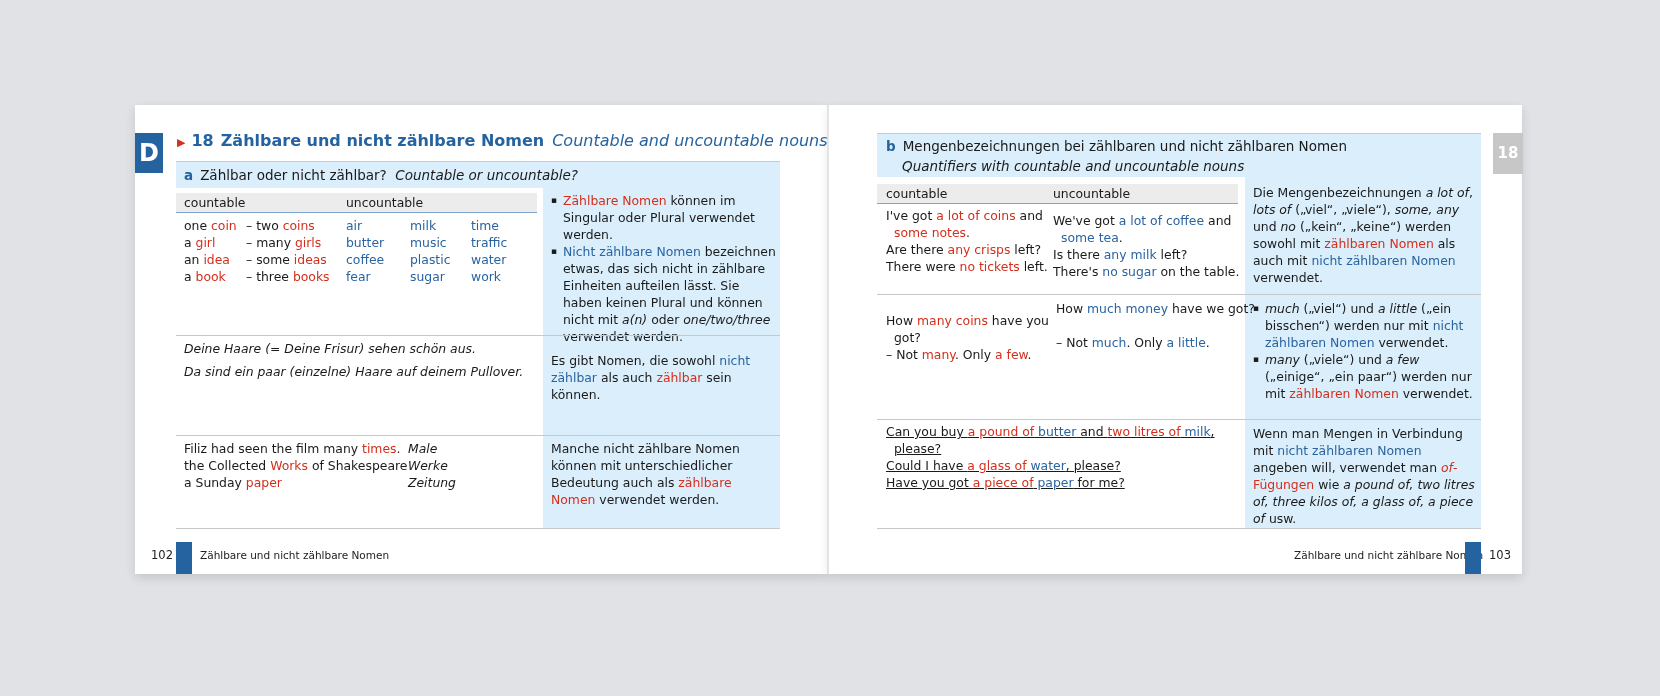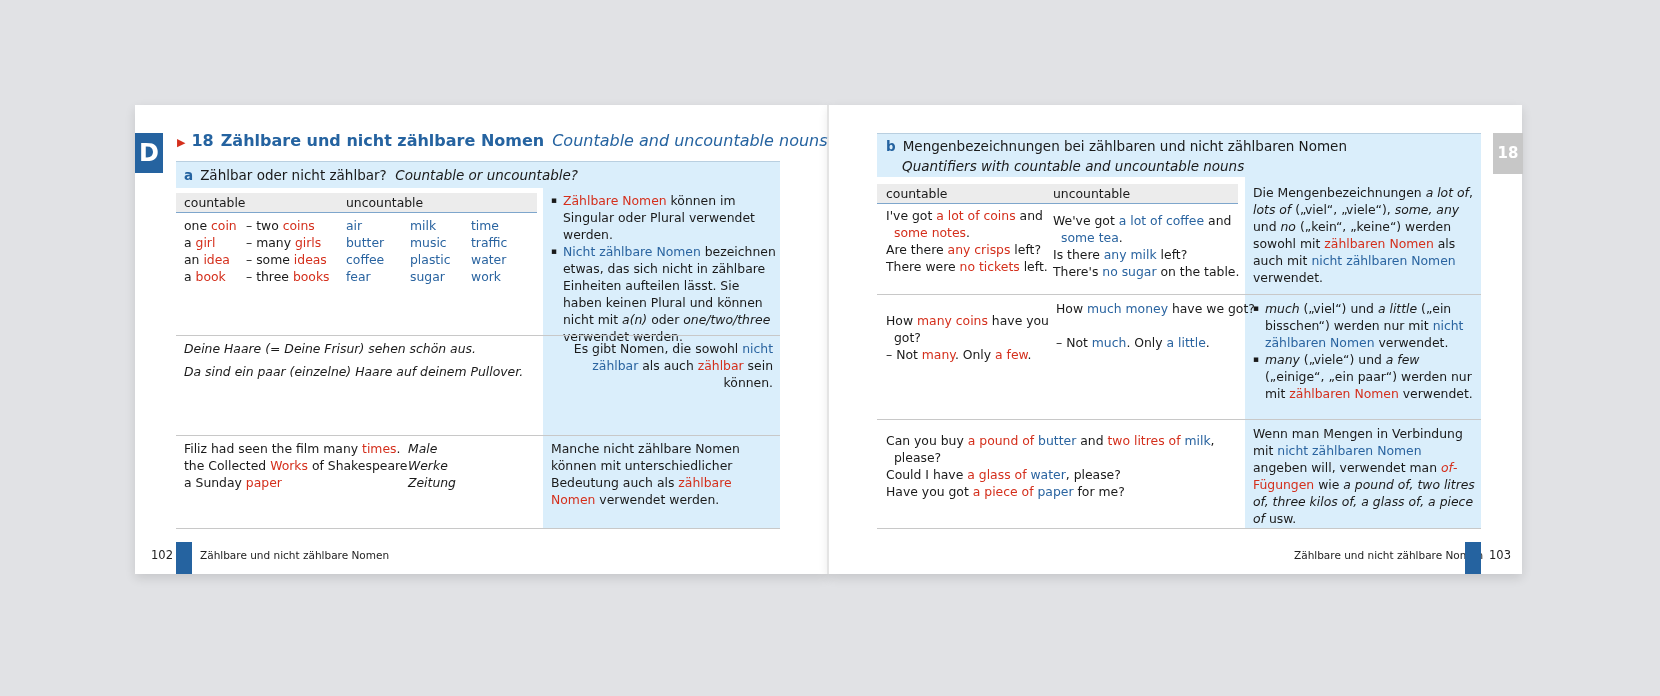--- a/index.html
+++ b/index.html
@@ -100,21 +100,21 @@
   </ul>
 </div>
 
 <div class="hline" style="left:176px;top:335px;width:604px;"></div>
 
 <div class="abs txt" style="left:184px;top:340px;width:350px;">
   <div class="i nowrap">Deine Haare (= Deine Frisur) sehen schön aus.</div>
   <div style="height:6px"></div>
   <div class="i nowrap">Da sind ein paar (einzelne) Haare auf deinem Pullover.</div>
 </div>
-<div class="abs txt" style="left:551px;top:340px;width:222px;text-align:right;">
+<div class="abs txt" style="left:551px;top:352px;width:222px;">
   <span>Es gibt Nomen, die sowohl </span><span class="blue">nicht zählbar</span><span> als auch </span><span class="red">zählbar</span><span> sein können.</span>
 </div>
 
 <div class="hline" style="left:176px;top:435px;width:604px;"></div>
 
 <div class="abs txt" style="left:184px;top:440px;">
   <div><span>Filiz had seen the film many </span><span class="red">times</span><span>.</span></div>
   <div><span>the Collected </span><span class="red">Works</span><span> of Shakespeare</span></div>
   <div><span>a Sunday </span><span class="red">paper</span><span></span></div>
 </div>
@@ -179,21 +179,21 @@
 </div>
 <div class="abs txt" style="left:1253px;top:300px;width:226px;">
   <ul class="bul">
     <li><span class="b i">much</span><span> („viel“) und </span><span class="b i">a little</span><span> („ein bisschen“) werden nur mit </span><span class="blue">nicht zählbaren Nomen</span><span> verwendet.</span></li>
     <li><span class="b i">many</span><span> („viele“) und </span><span class="b i">a few</span><span> („einige“, „ein paar“) werden nur mit </span><span class="red">zählbaren Nomen</span><span> verwendet.</span></li>
   </ul>
 </div>
 
 <div class="hline" style="left:877px;top:419px;width:604px;"></div>
 
-<div class="abs txt" style="left:886px;top:432px;white-space:nowrap;">
+<div class="abs txt" style="left:886px;top:423px;white-space:nowrap;text-decoration:underline;">
   <div><span>Can you buy </span><span class="red">a pound of</span><span class="blue"> butter</span><span> and </span><span class="red">two litres of</span><span class="blue"> milk</span><span>,</span></div>
   <div style="padding-left:8px">please?</div>
   <div><span>Could I have </span><span class="red">a glass of</span><span class="blue"> water</span><span>, please?</span></div>
   <div><span>Have you got </span><span class="red">a piece of</span><span class="blue"> paper</span><span> for me?</span></div>
 </div>
 <div class="abs txt" style="left:1253px;top:425px;width:226px;">
   <span>Wenn man Mengen in Verbindung mit </span><span class="blue">nicht zählbaren Nomen</span><span> angeben will, verwendet man </span><span class="red i">of</span><span class="red">-Fügungen</span><span> wie </span><span class="i">a pound of, two litres of, three kilos of, a glass of, a piece of</span><span> usw.</span>
 </div>
 
 <div class="hline" style="left:877px;top:528px;width:604px;"></div>

